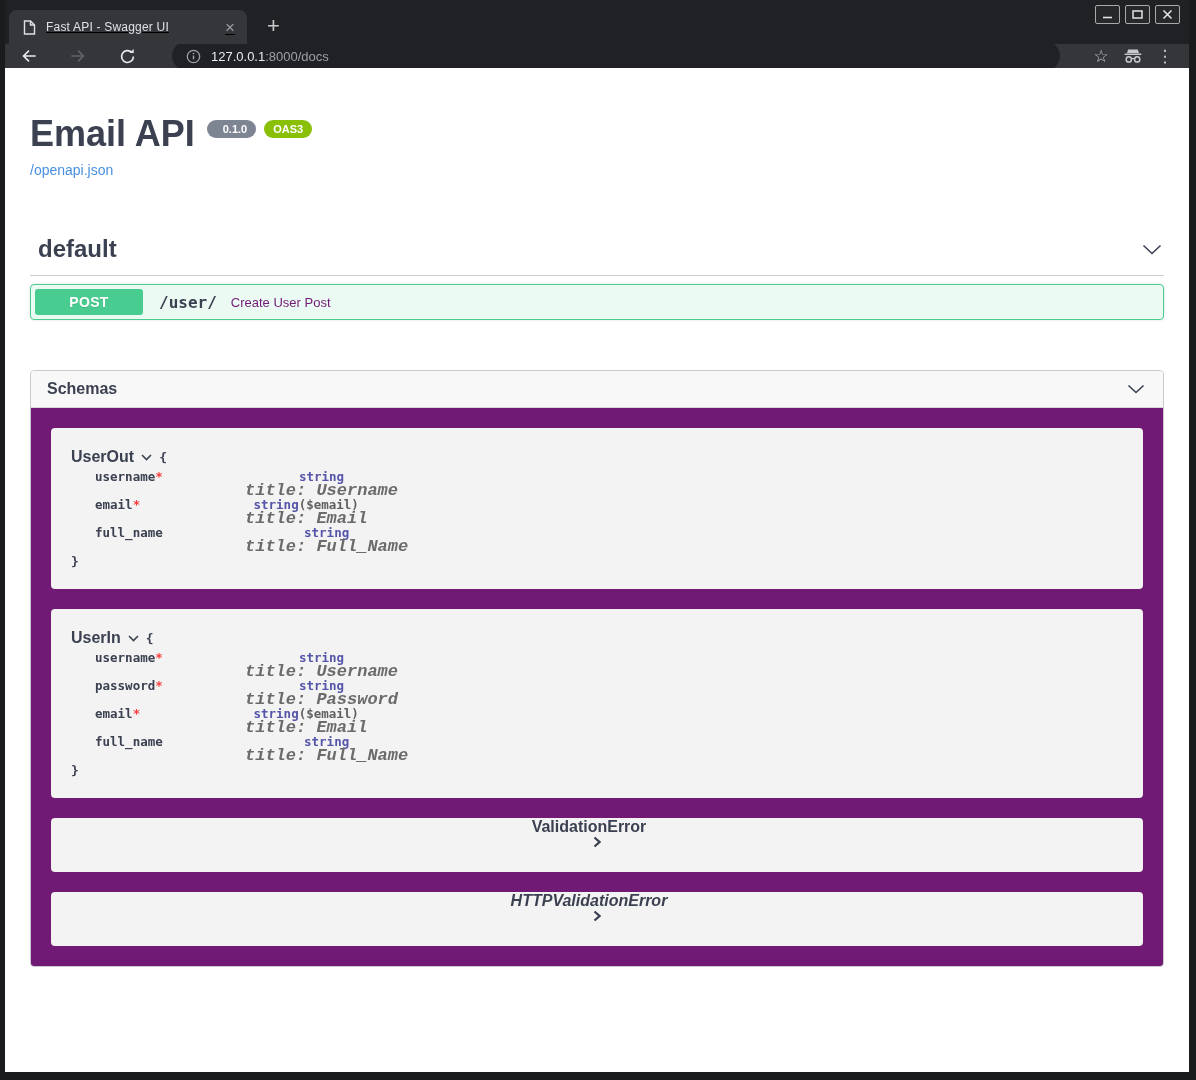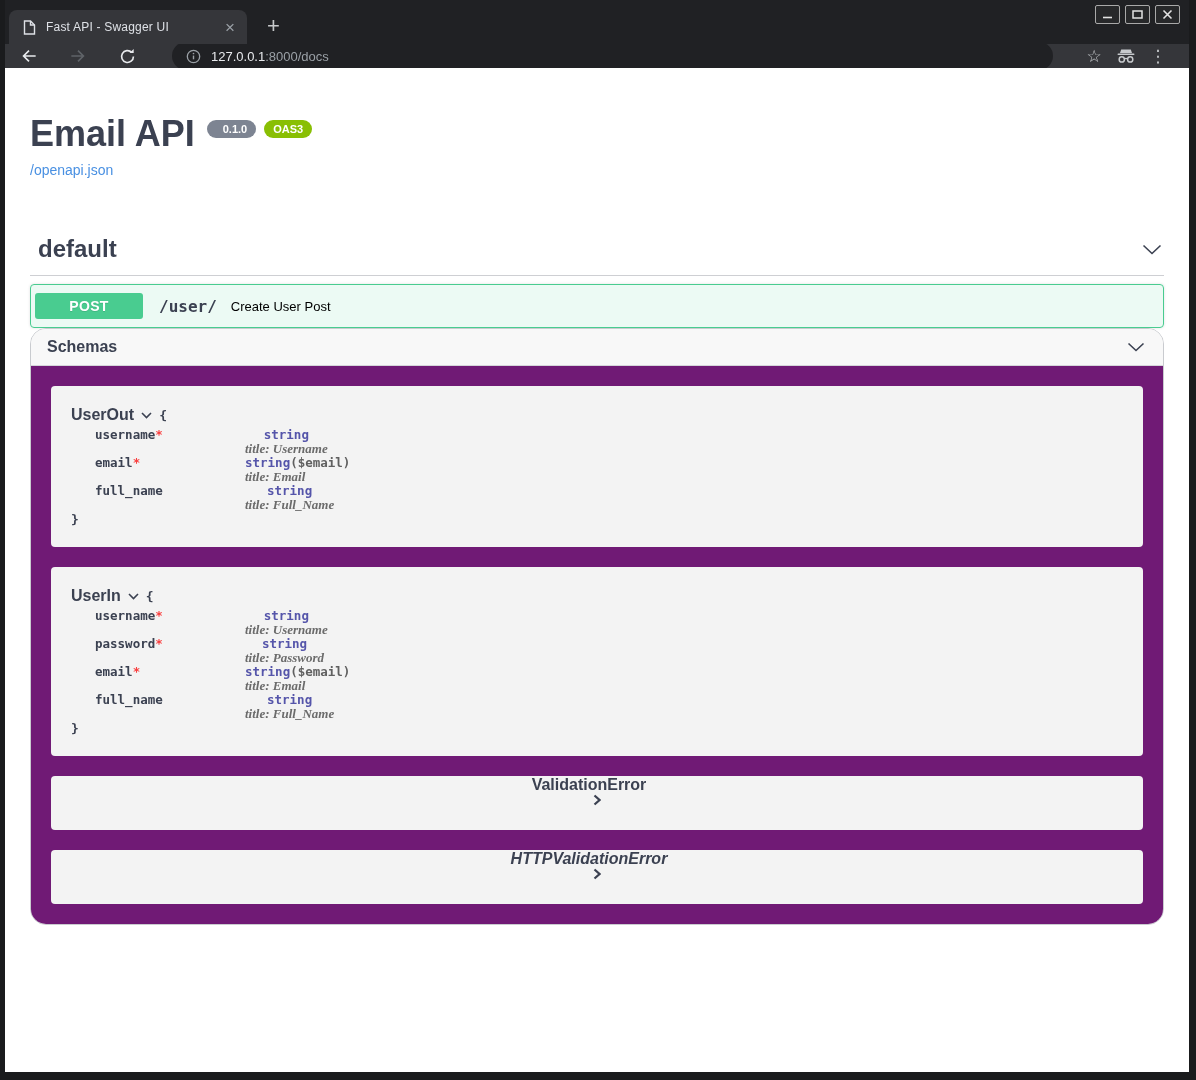--- a/index.html
+++ b/index.html
@@ -4,31 +4,31 @@
 <style>
   * { margin:0; padding:0; box-sizing:border-box; }
   html,body { width:1196px; height:1080px; overflow:hidden; }
   body { background:#1a1b1d; font-family:"Liberation Sans", sans-serif; position:relative; }
 
   .window { position:absolute; top:0; left:5px; right:7px; bottom:8px; display:flex; flex-direction:column; }
 
   
   .tabstrip { height:44px; background:#202124; position:relative; display:flex; align-items:flex-end; flex:none; }
   .tab { margin-left:4px; width:238px; height:34px; background:#35363a; border-radius:8px 8px 0 0;
-         display:flex; align-items:center; padding:0 8px 0 14px; }
+         display:flex; align-items:center; padding:0 8px 0 14px;text-decoration:underline; }
   .favicon { width:13px; height:15px; flex:none; display:flex; }
   .tab-title { color:#dee1e6; font-size:12px; margin-left:10px; letter-spacing:.2px; flex:1;
                white-space:nowrap; overflow:hidden; }
   .tab-close { color:#9aa0a6; font-size:17px; line-height:17px; padding:0 4px; cursor:pointer; }
   .new-tab { color:#c6c8ca; font-size:22px; line-height:22px; margin:0 0 7px 14px; padding:0 6px; cursor:pointer; }
   .win-controls { position:absolute; top:5px; right:9px; display:flex; gap:5px; }
   .win-btn { width:25px; height:19px; border:1px solid #a9a9a9; border-radius:2px; background:#27282a;
              display:flex; align-items:center; justify-content:center; cursor:pointer; }
 
-  .toolbar { height:24px; background:#35363a; display:flex; align-items:center; padding:0 17px 0 12px; flex:none;gap:17px; }
+  .toolbar { height:24px; background:#35363a; display:flex; align-items:center; padding:0 10px 0 12px; flex:none;gap:17px; }
   .nav-icon { width:24px; height:24px; display:flex; align-items:center; justify-content:center; margin-right:8px; cursor:pointer; }
   .omnibox { flex:1; height:28px; background:#202124; border-radius:14px; display:flex; align-items:center;
              padding:0 14px; margin:0 10px 0 8px; cursor:text; }
   .url { font-size:13px; margin-left:10px; color:#e8eaed; white-space:nowrap; }
   .url .muted { color:#9aa0a6; }
   .tool-right { display:flex; align-items:center; gap:4px; }
   .ticon { width:28px; height:28px; display:flex; align-items:center; justify-content:center;
            color:#c7cacd; font-size:17px; cursor:pointer; }
 
   
@@ -41,49 +41,49 @@
   .badges { display:flex; gap:8px; margin:6px 0 0 12px; }
   .badge { border-radius:57px; color:#fff; font-size:11px; font-weight:bold; padding:3px 9px; }
   .badge.ver { background:#7d8492;padding-left:16px; }
   .badge.oas { background:#89bf04; }
   .spec-link { display:inline-block; margin-top:8px; font-size:14px; color:#4990e2; text-decoration:none; cursor:pointer; }
 
   .tag-section { margin-top:56px; display:flex; align-items:center; justify-content:space-between;
                  padding:0 2px 12px 8px; border-bottom:1px solid rgba(59,65,81,.25); cursor:pointer; }
   .tag-title { font-size:24px; color:#3b4151; font-weight:bold; }
 
-  .opblock { margin-top:8px; height:44px; border:1px solid #49cc90; background:rgba(73,204,144,.1);
+  .opblock { margin-top:8px; height:36px; border:1px solid #49cc90; background:rgba(73,204,144,.1);
              border-radius:4px; display:flex; align-items:center; box-shadow:0 0 3px rgba(0,0,0,.12); cursor:pointer; }
   .method { width:108px; height:26px; margin-left:4px; background:#49cc90; border-radius:3px; color:#fff;
             font-size:14px; font-weight:bold; display:flex; align-items:center; justify-content:center;
             text-shadow:0 1px 0 rgba(0,0,0,.1); letter-spacing:.3px; }
   .ep-path { font-family:"DejaVu Sans Mono", monospace; font-size:16px; font-weight:bold; color:#3b4151; margin-left:16px; }
-  .ep-summary { font-size:13px; color:#000000; margin-left:14px; }
+  .ep-summary { font-size:13px; color:#701a75; margin-left:14px; }
 
   
-  .models { border:1px solid #c9cbcf; border-radius:16px; overflow:hidden; }
+  .models { margin-top:50px; border:1px solid #c9cbcf; border-radius:4px; overflow:hidden; }
   .models-header { height:37px; background:#f8f8f8; border-bottom:1px solid #d5d7da; display:flex;
                    align-items:center; justify-content:space-between; padding:0 18px 0 16px; cursor:pointer; }
   .models-header h4 { font-size:16px; color:#3b4151; }
   .models-body { padding:20px; background:#701a75; }
 
   .model-box { background:#f3f3f3; border-radius:4px; padding:20px; margin-bottom:20px; }
   .model-box:last-child { margin-bottom:0;font-style:italic; }
   .model-head { display:flex; align-items:center; gap:7px; }
   .model-name { font-size:16px; font-weight:bold; color:#3b4151; cursor:pointer; }
   .brace { font-family:"DejaVu Sans Mono", monospace; font-size:13px; font-weight:bold; color:#3b4151; }
   .props { margin:4px 0 0 24px; }
   .prop-row { display:flex; }
   .prop-name { width:150px; flex:none; font-family:"DejaVu Sans Mono", monospace; font-size:12.5px;
                line-height:14px; font-weight:bold; color:#3b4151; }
   .star { color:#f93e3e; }
   .prop-type { font-family:"DejaVu Sans Mono", monospace; font-size:12.5px; line-height:14px;
                font-weight:bold; color:#5555aa;text-align:center; }
   .prop-format { color:#606060; }
-  .prop-title { font-family:Liberation Serif, serif; font-size:13px; line-height:14px;
+  .prop-title { font-family:Liberation Mono, monospace; font-size:17px; line-height:14px;
                 font-weight:bold; font-style:italic; color:#6b6b6b; }
   .close-brace { margin-top:0; }
 
   .model-box.collapsed { height:54px; display:flex; align-items:center; padding:0 20px;flex-direction:column; }
   .model-box.collapsed .model-name { margin-right:16px; }
 
   svg { display:block; }
 </style>
 </head>
 <body>

